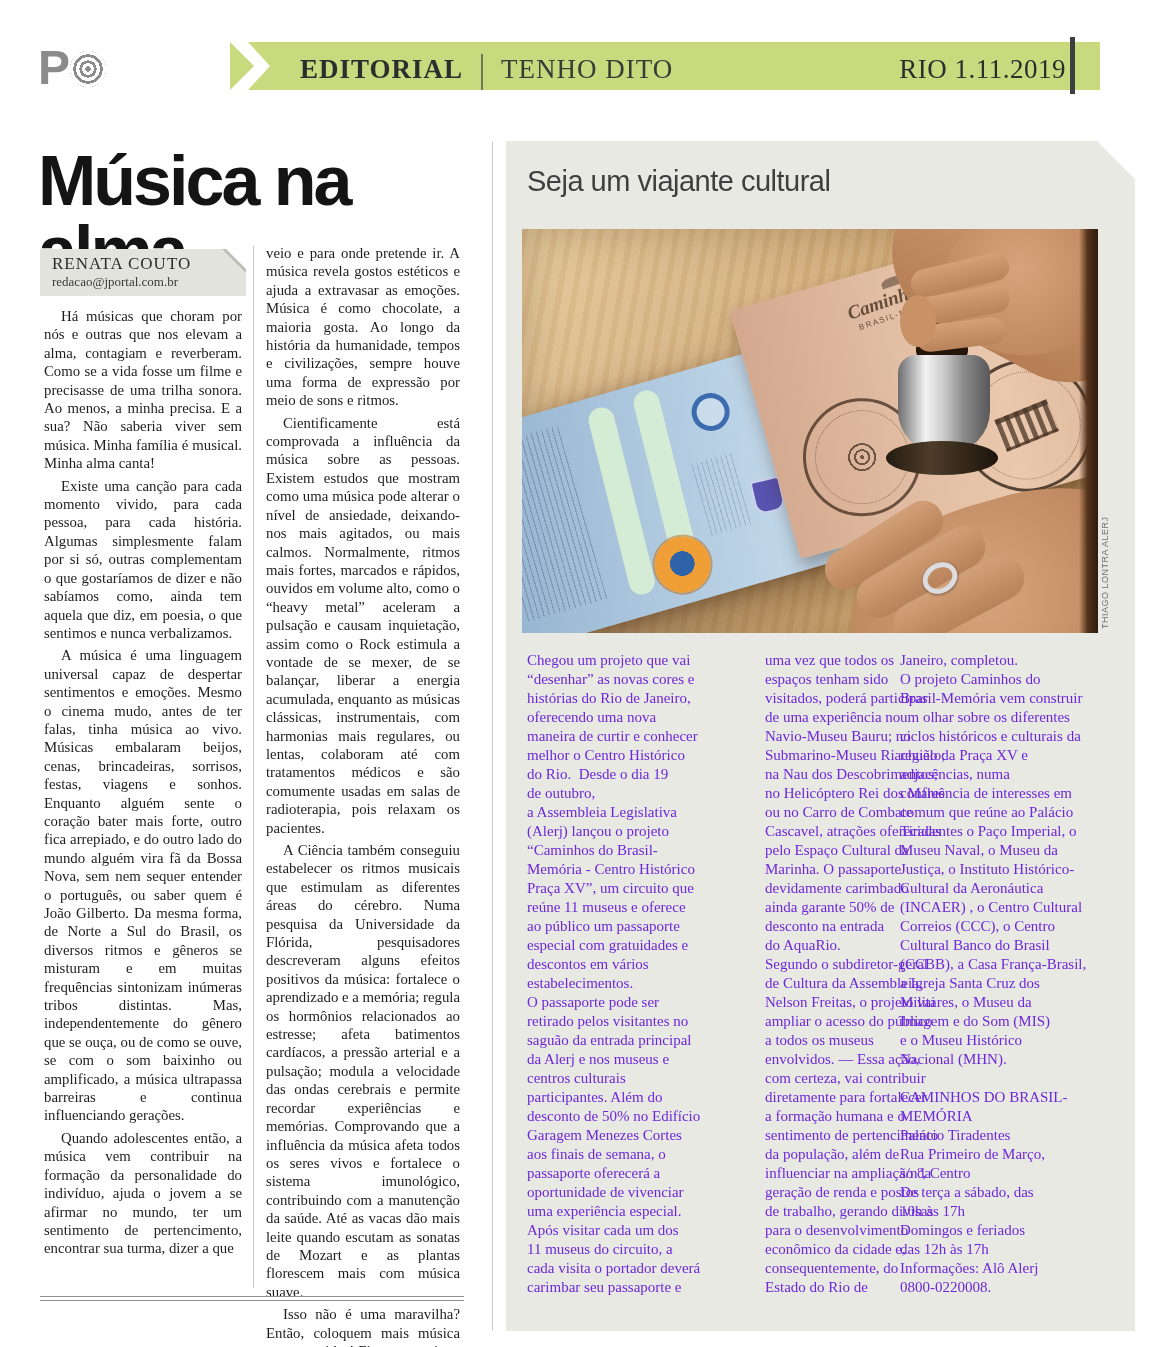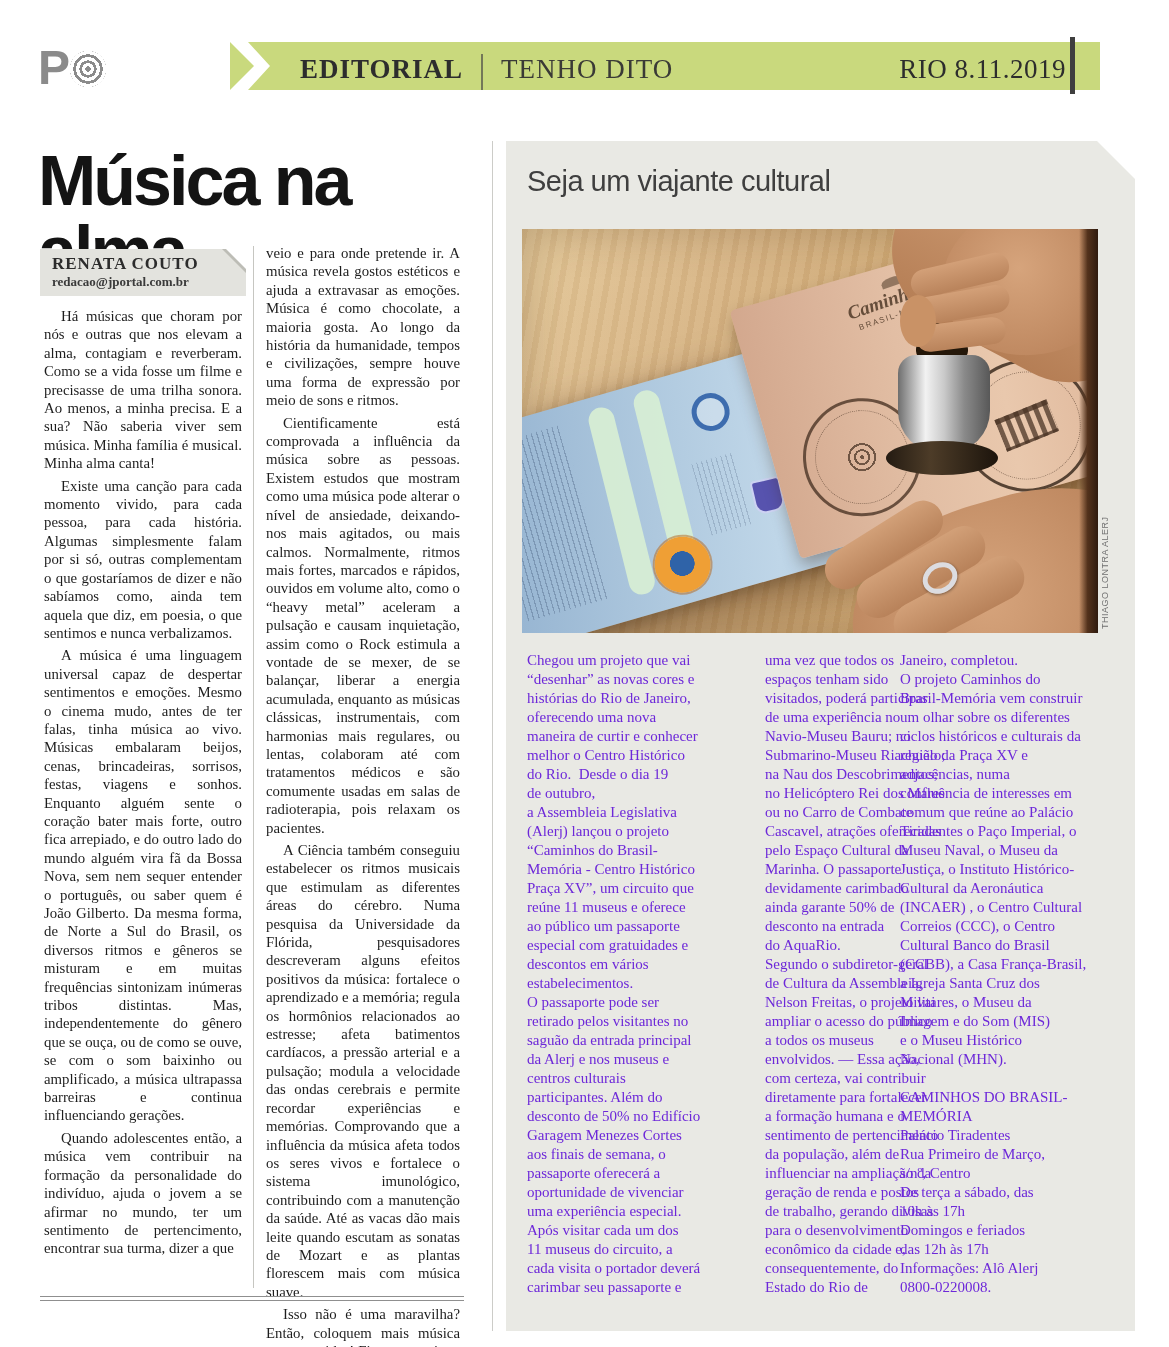--- a/index.html
+++ b/index.html
@@ -25,21 +25,21 @@
   #band-divider{width:2px;height:36px;background:#55554c;opacity:.75;}
   #column-name{font-family:"Liberation Serif",serif;font-size:27px;color:#3a3a36;letter-spacing:1px;}
   .band-spacer{flex:1;}
   #edition{font-family:"Liberation Serif",serif;font-size:27px;color:#2d2d2d;letter-spacing:.5px;}
   #edition-bar{left:1070px;top:37px;width:5px;height:57px;background:#3f3f3f;}
 
   
   #headline{left:38px;top:146px;width:440px;font-family:"Liberation Sans",sans-serif;
         font-weight:700;font-size:70px;letter-spacing:-3px;color:#141414;line-height:1;}
   #byline{left:40px;top:249px;width:206px;height:47px;background:#e3e3de;box-sizing:border-box;
-        padding:5px 10px 0 12px;font-weight:bold;}
+        padding:5px 10px 0 12px;}
   #byline .fold-back{position:absolute;top:0;right:0;width:0;height:0;
         border-top:24px solid #bdbdb6;border-left:24px solid transparent;}
   #byline .fold-front{position:absolute;top:-2px;right:-2px;width:0;height:0;
         border-top:24px solid #ffffff;border-left:24px solid transparent;}
   #byline .byl-name{font-size:17px;color:#2c2c2c;letter-spacing:1px;line-height:1.2;}
   #byline .byl-email{font-size:13px;color:#3a3a3a;line-height:1.2;}
 
   .acol{font-size:14.8px;line-height:18.4px;color:#1d1d1d;text-align:justify;hyphens:auto;}
   #acol1{left:40px;top:303px;width:206px;}
   #acol2{left:262px;top:240px;width:202px;}
@@ -161,21 +161,21 @@
   <div class="abs" id="logo">
     <span>P</span>
       <span class="spiral-o"></span>
   </div>
   <div class="abs" id="band-arrow"></div>
   <div class="abs" id="band">
     <span id="section-label">EDITORIAL</span>
     <span id="band-divider"></span>
     <span id="column-name">TENHO DITO</span>
     <span class="band-spacer"></span>
-    <span id="edition">RIO 8.11.2019</span>
+    <span id="edition">RIO 1.11.2019</span>
   </div>
   <div class="abs" id="edition-bar"></div>
 
   <h1 class="abs" id="headline" style="margin:0;">Música na alma</h1>
 
   <div class="abs" id="byline">
     <div class="fold-back"></div>
     <div class="fold-front"></div>
     <div class="byl-name">RENATA COUTO</div>
     <div class="byl-email">redacao@jportal.com.br</div>

